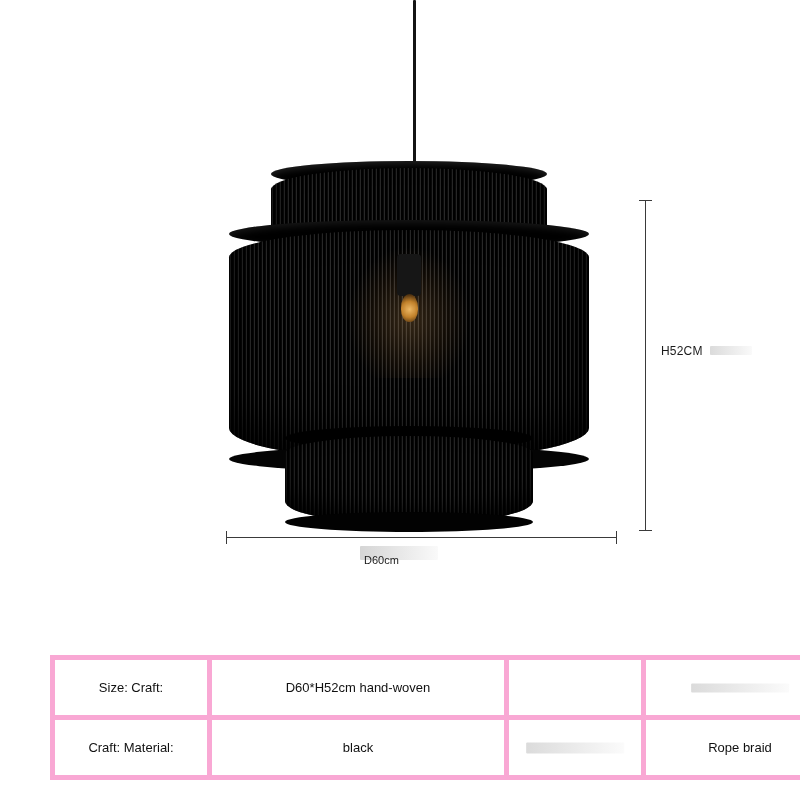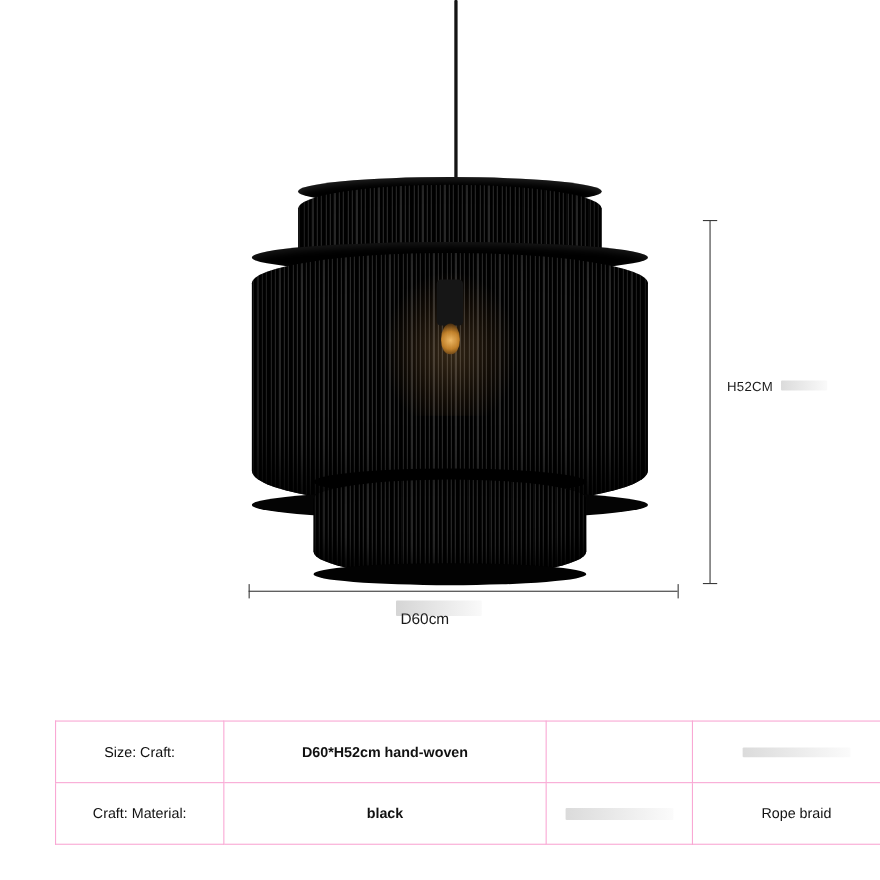--- a/index.html
+++ b/index.html
@@ -239,21 +239,21 @@
     width: 1px;
     height: 13px;
     background: #3a3a3a;
   }
   .dim-h-cap-l { left: 222px; }
   .dim-h-cap-r { left: 612px; }
   .dim-h-label {
     position: absolute;
     left: 360px;
     top: 554px;
-    font-size: 14px;
+    font-size: 11px;
     color: #1b1b1b;
     white-space: nowrap;
   }
   .dim-h-ghost {
     position: absolute;
     left: 356px;
     top: 546px;
     width: 78px;
     height: 14px;
     background: linear-gradient(90deg, rgba(150,150,150,0.40), rgba(210,210,210,0.12));
@@ -263,29 +263,29 @@
   
   #spec-table {
     position: absolute;
     left: 50px;
     top: 655px;
     width: 716px;
     border-collapse: collapse;
     table-layout: fixed;
   }
   #spec-table td {
-    border: 1px solid #f9a8d4;
+    border: 5px solid #f9a8d4;
     height: 55px;
     font-size: 13px;
     color: #111111;
     padding: 0 6px;
     vertical-align: middle;
   }
   .col-label { width: 140px; text-align: center; }
-  .col-val1  { width: 280px; text-align: center; font-weight: bold; }
+  .col-val1  { width: 280px; text-align: center; }
   .col-val2  { width: 120px; text-align: center; position: relative; }
   .col-val3  { width: 176px; text-align: center; position: relative; }
 
   .ghost-text {
     position: absolute;
     left: 50%;
     top: 50%;
     transform: translate(-50%, -50%);
     width: 74%;
     height: 11px;

